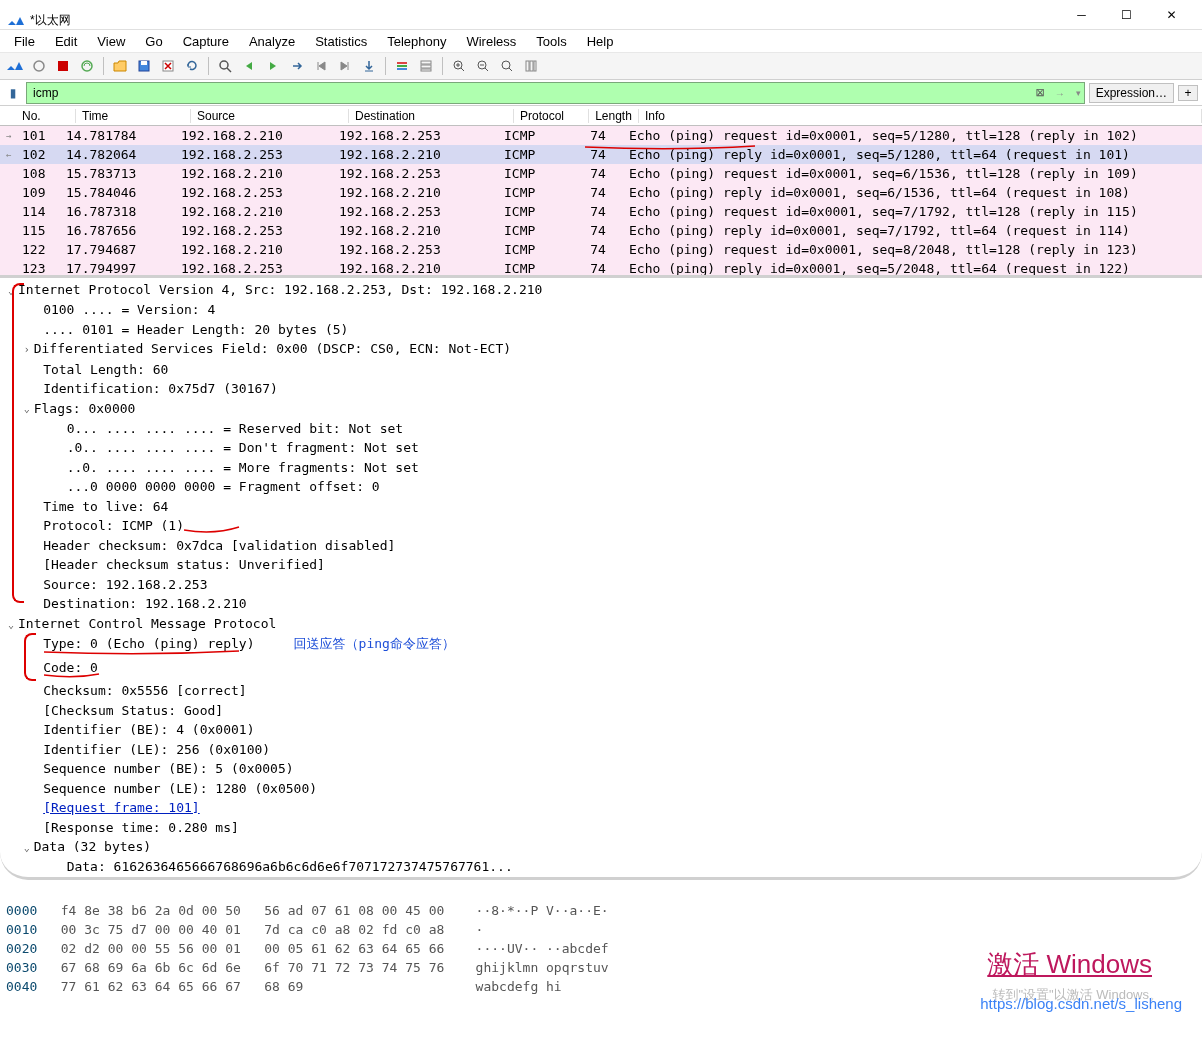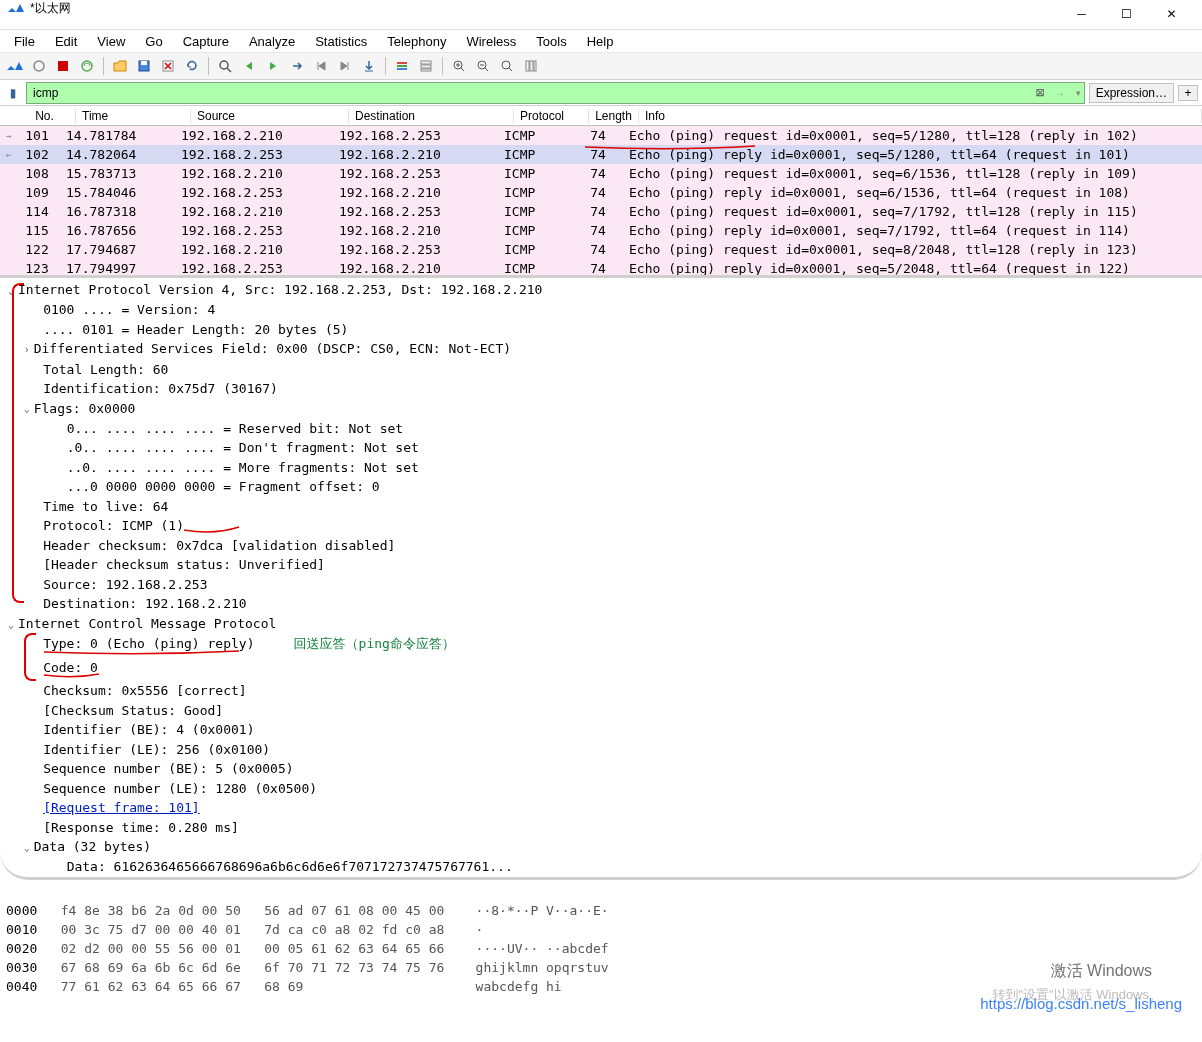--- a/index.html
+++ b/index.html
@@ -1,59 +1,59 @@
 <!DOCTYPE html>
 <html><head>
 <meta charset="utf-8">
 <style>
 * { margin: 0; padding: 0; box-sizing: border-box; }
 body { font-family: "Segoe UI", Tahoma, sans-serif; font-size: 12px; background: #fff; color: #000; width: 1202px; height: 1042px; overflow: hidden; position: relative; }
-.titlebar { height: 30px; display: flex; align-items: flex-start; padding: 0 8px; border-bottom: 1px solid #e0e0e0; }
+.titlebar { height: 30px; display: flex; align-items: flex-end; padding: 0 8px; border-bottom: 1px solid #e0e0e0; }
 .titlebar-icon { width: 16px; height: 16px; margin-right: 6px; }
 .titlebar-title { flex: 1; font-size: 12px; }
 .titlebar-controls { display: flex; gap: 0; }
 .titlebar-btn { width: 45px; height: 28px; display: flex; align-items: center; justify-content: center; font-size: 12px; }
 .menubar { height: 22px; display: flex; align-items: center; padding: 0 6px; gap: 4px; }
 .menu-item { padding: 2px 8px; font-size: 13px; }
 .toolbar { height: 28px; display: flex; align-items: center; padding: 2px 4px; gap: 2px; border-top: 1px solid #e8e8e8; border-bottom: 1px solid #d0d0d0; background: #f5f5f5; }
 .tool-btn { width: 22px; height: 22px; display: flex; align-items: center; justify-content: center; border: 1px solid transparent; }
 .tool-sep { width: 1px; height: 18px; background: #c0c0c0; margin: 0 3px; }
 .filter-bar { height: 26px; display: flex; align-items: center; padding: 2px 4px; gap: 4px; border-bottom: 1px solid #d0d0d0; }
 .filter-input { flex: 1; height: 22px; background: #afffaf; border: 1px solid #7aa87a; padding: 0 20px 0 6px; font-family: inherit; font-size: 12px; position: relative; }
 .filter-wrap { flex: 1; position: relative; display: flex; align-items: center; }
 .filter-wrap .clear-x { position: absolute; right: 40px; font-size: 11px; color: #555; }
 .filter-wrap .arrow { position: absolute; right: 20px; font-size: 10px; color: #888; }
 .filter-wrap .dd { position: absolute; right: 4px; font-size: 9px; color: #888; }
 .expr-btn { padding: 2px 6px; border: 1px solid #c0c0c0; background: #f0f0f0; font-size: 12px; }
 .plus-btn { width: 20px; text-align: center; border: 1px solid #c0c0c0; background: #f0f0f0; }
 .packet-list { height: 172px; overflow: hidden; font-family: Consolas, monospace; font-size: 13px; border-bottom: 3px solid #d0d0d0; position: relative; }
 .pl-header { display: flex; background: #fff; border-bottom: 1px solid #c0c0c0; height: 20px; align-items: center; font-family: "Segoe UI", sans-serif; font-size: 12px; }
 .pl-header > div { padding: 0 6px; border-right: 1px solid #e0e0e0; }
-.col-no { width: 60px; text-align: center; padding-right: 8px !important; }
+.col-no { width: 60px; text-align: left; padding-right: 8px !important; }
 .col-time { width: 115px; }
 .col-src { width: 158px; }
 .col-dst { width: 165px; }
 .col-proto { width: 75px; }
 .col-len { width: 50px; text-align: center; }
 .col-info { flex: 1; }
 .pl-row { display: flex; height: 19px; align-items: center; }
 .pl-row > div { padding: 0 6px; white-space: nowrap; overflow: hidden; }
 .row-pink { background: #fce8f4; }
 .row-sel { background: #d6d9f2; }
 .arrow-col { width: 16px; font-size: 9px; color: #888; text-align: center; }
 .pl-row .col-no { width: 44px; }
 .detail-pane { height: 602px; overflow-y: scroll; font-family: Consolas, monospace; font-size: 13px; line-height: 19.5px; border-bottom: 3px solid #d0d0d0; padding: 2px 0; position: relative; border-radius: 28px; }
 .tree-line { white-space: pre; padding: 0 4px; }
 .tree-toggle { display: inline-block; width: 14px; text-align: center; font-size: 10px; color: #555; vertical-align: middle; }
 .brace { position: absolute; border-left: 2px solid #d00; border-top: 2px solid #d00; border-bottom: 2px solid #d00; border-radius: 8px 0 0 8px; }
-.red-text { color: #15803d; margin-top: 24px; }
+.red-text { color: #1d4ed8; margin-top: 24px; }
 .link-blue { color: #0020c0; text-decoration: underline; }
 .hex-pane { height: 140px; font-family: Consolas, monospace; font-size: 13px; line-height: 19px; padding: 2px 6px; background: #fff; overflow: hidden; white-space: pre; color: #555; }
-.hex-offset { color: #000000; }
-.watermark1 { position: absolute; bottom: 60px; right: 50px; color: #737373; font-size: 16px; font-family: "Microsoft YaHei", sans-serif; }
+.hex-offset { color: #0c4a6e; }
+.watermark1 { position: absolute; bottom: 60px; right: 50px; color: #be185d; font-size: 26px; font-family: "Microsoft YaHei", sans-serif; text-decoration: underline; }
 .watermark2 { position: absolute; bottom: 38px; right: 40px; color: #bbb; font-size: 13px; font-family: "Microsoft YaHei", sans-serif; }
 .watermark3 { position: absolute; bottom: 30px; right: 20px; color: #3b82f6; font-size: 15px; font-family: Consolas, sans-serif; }
 svg { display: block; }
 </style>
 </head>
 <body>
 
 <div class="titlebar">
   <span class="titlebar-icon">
     <svg viewBox="0 0 16 16">

